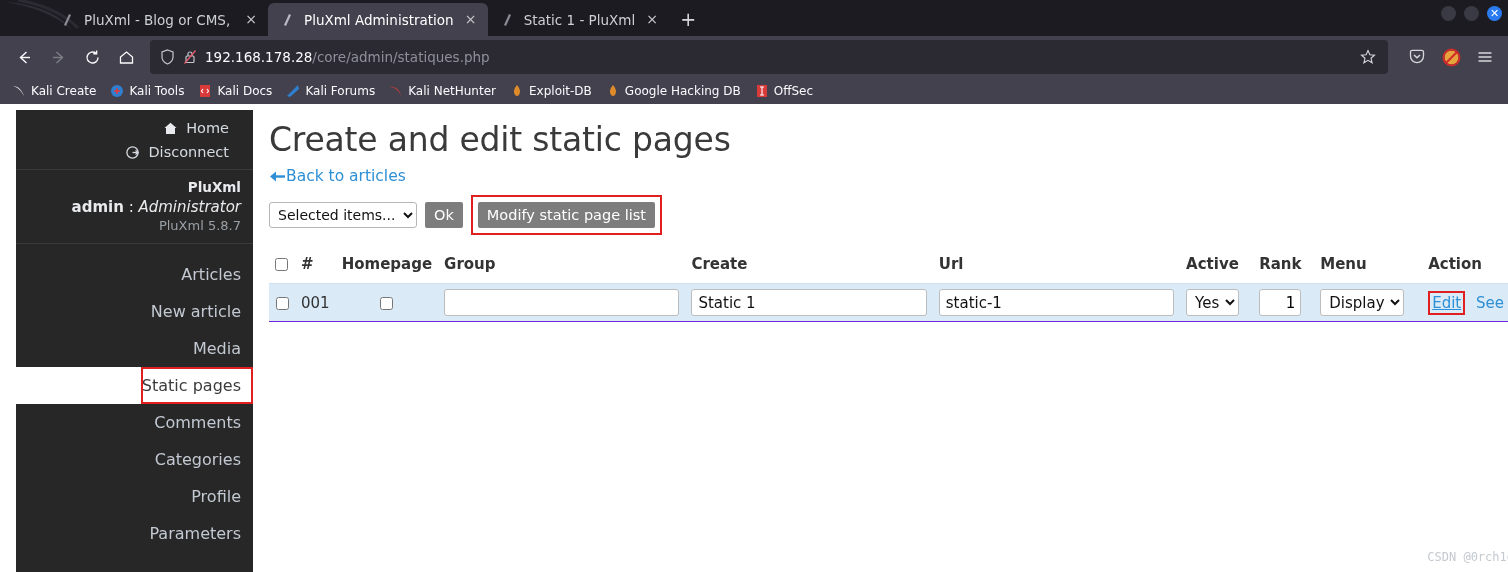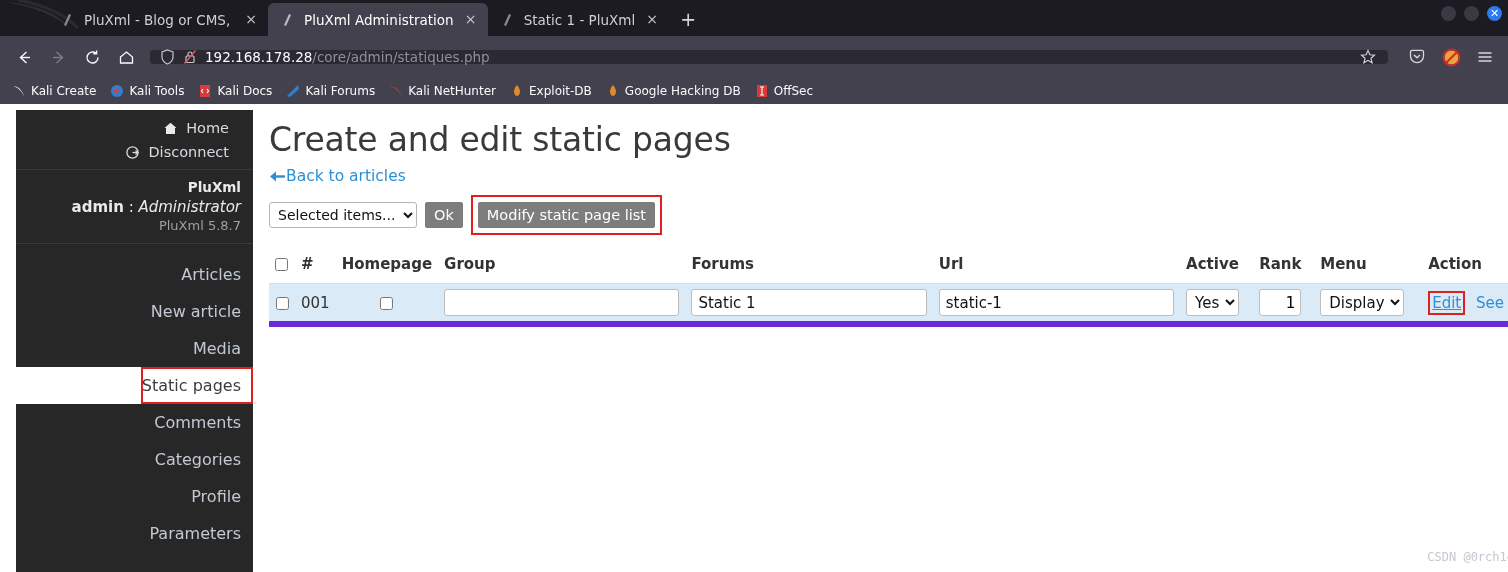--- a/index.html
+++ b/index.html
@@ -57,21 +57,21 @@
   .navbar {
     height: 42px; background: #42414d; display: flex; align-items: center;
     padding: 0 8px; gap: 2px;
   }
   .navbtn {
     width: 32px; height: 32px; display: flex; align-items: center;
     justify-content: center; color: #fbfbfe; border-radius: 4px;
   }
   .navbtn.disabled { color: #7e7e87; }
   .urlbar {
-    flex: 1 1 auto; height: 14px; background: #2b2a33; border-radius: 4px;
+    flex: 1 1 auto; height: 34px; background: #2b2a33; border-radius: 4px;
     margin: 0 10px 0 6px; display: flex; align-items: center;
     padding: 0 6px 0 10px; gap: 8px; position: relative;
   }
   .urltext {
     flex: 1 1 auto; color: #fbfbfe; font-size: 13.5px; white-space: nowrap;
     overflow: hidden;
   }
   .urltext .dim { color: #8f9099; }
   .starbtn {
     width: 28px; height: 28px; display: flex; align-items: center;
@@ -156,21 +156,21 @@
   
   table.pages {
     width: 1252px; border-collapse: collapse; margin-top: 20px; font-size: 15px;
   }
   table.pages th {
     text-align: left; font-size: 15px; color: #333; font-weight: bold;
     padding: 0 6px 10px 6px; border-bottom: 1px solid #cfe0ee;
     white-space: nowrap;
   }
   table.pages td {
-    padding: 5px 6px; border-bottom: 6px solid #6d28d9; vertical-align: middle;
+    padding: 5px 6px; border-bottom: 1px solid #6d28d9; vertical-align: middle;
   }
   tr.row-data td { background: #dbeaf7; }
   tr.row-new td { background: #ffffff; }
   td.c-chk { width: 26px; text-align: center; }
   td.c-num { width: 34px; color: #333; }
   td.c-home { width: 100px; text-align: center; }
   th.c-home { text-align: left; }
   td.c-active, td.c-rank, td.c-menu { text-align: left; }
   input[type="checkbox"] {
     width: 13px; height: 13px; margin: 0; vertical-align: middle;
@@ -431,21 +431,21 @@
 
       <table class="pages">
         <thead>
           <tr>
             <th class="c-chk">
               <input type="checkbox" style="">
             </th>
             <th class="c-num">#</th>
             <th class="c-home">Homepage</th>
             <th>Group</th>
-            <th>Forums</th>
+            <th>Create</th>
             <th>Url</th>
             <th>Active</th>
             <th>Rank</th>
             <th>Menu</th>
             <th>Action</th>
           </tr>
         </thead>
         <tbody>
           <tr class="row-data">
             <td class="c-chk">

